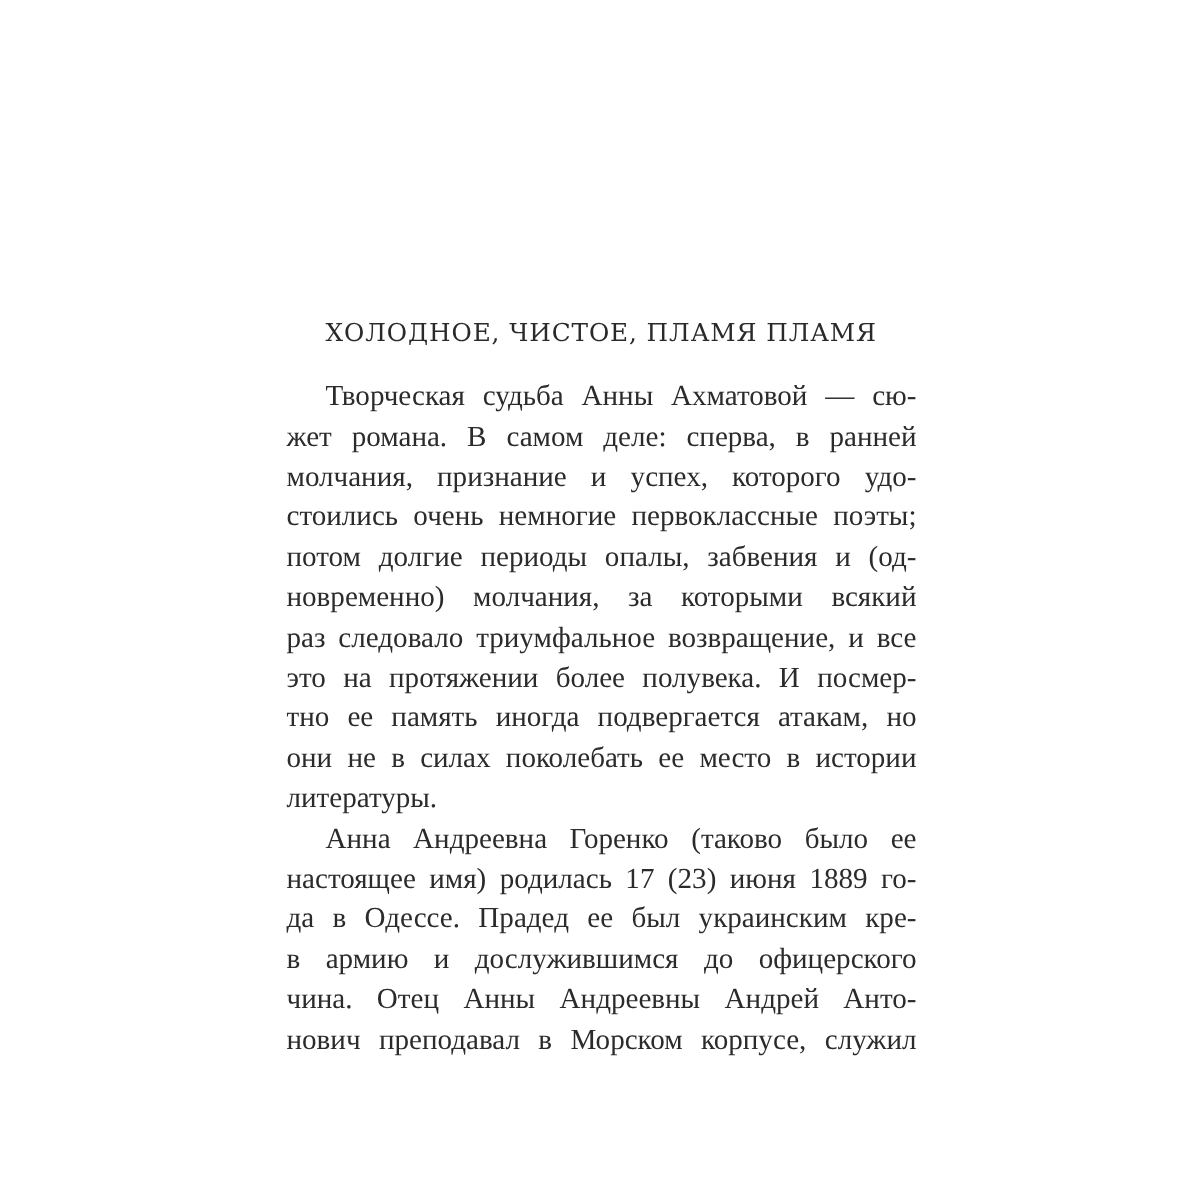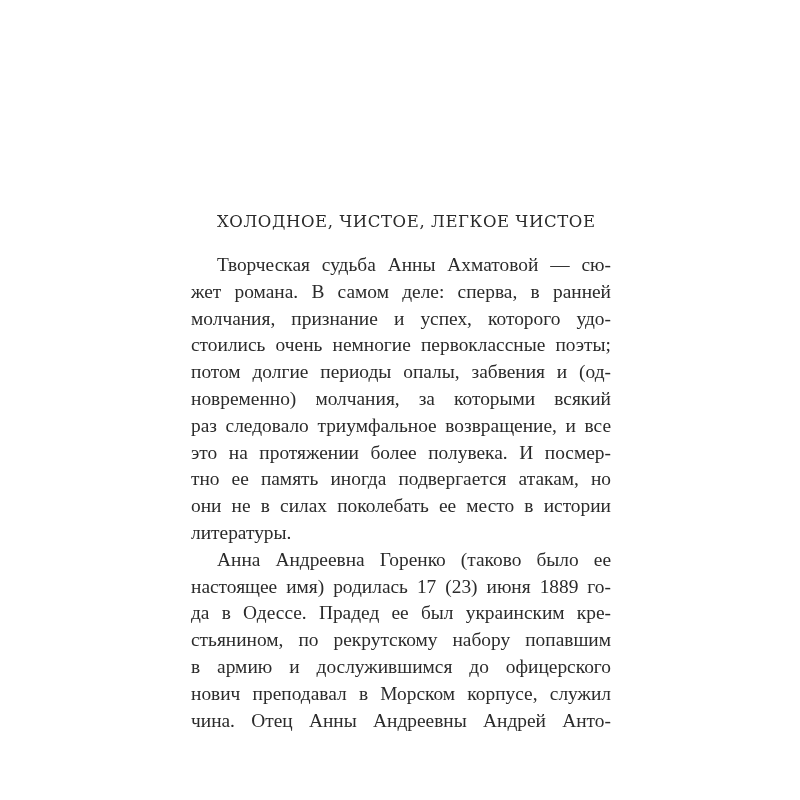--- a/index.html
+++ b/index.html
@@ -54,39 +54,38 @@
       padding-left: 26px;
     }
     .line.last {
       text-align-last: left;
     }
   </style>
 </head>
 <body>
 
 <div class="page">
-  <div class="chapter-title">ХОЛОДНОЕ, ЧИСТОЕ, ЛЕГКОЕ ЧИСТОЕ</div>
+  <div class="chapter-title">ХОЛОДНОЕ, ЧИСТОЕ, ПЛАМЯ ПЛАМЯ</div>
 
   <div class="body-text">
     <div>
       <span class="line indent">Творческая судьба Анны Ахматовой — сю-</span>
       <span class="line">жет романа. В самом деле: сперва, в ранней</span>
       <span class="line">молчания, признание и успех, которого удо-</span>
       <span class="line">стоились очень немногие первоклассные поэты;</span>
       <span class="line">потом долгие периоды опалы, забвения и (од-</span>
       <span class="line">новременно) молчания, за которыми всякий</span>
       <span class="line">раз следовало триумфальное возвращение, и все</span>
       <span class="line">это на протяжении более полувека. И посмер-</span>
       <span class="line">тно ее память иногда подвергается атакам, но</span>
       <span class="line">они не в силах поколебать ее место в истории</span>
       <span class="line last">литературы.</span>
     </div>
     <div>
       <span class="line indent">Анна Андреевна Горенко (таково было ее</span>
       <span class="line">настоящее имя) родилась 17 (23) июня 1889 го-</span>
       <span class="line">да в Одессе. Прадед ее был украинским кре-</span>
-      <span class="line">стьянином, по рекрутскому набору попавшим</span>
       <span class="line">в армию и дослужившимся до офицерского</span>
+      <span class="line">чина. Отец Анны Андреевны Андрей Анто-</span>
       <span class="line">нович преподавал в Морском корпусе, служил</span>
-      <span class="line">чина. Отец Анны Андреевны Андрей Анто-</span>
     </div>
   </div>
 </div>
 
 </body></html>

